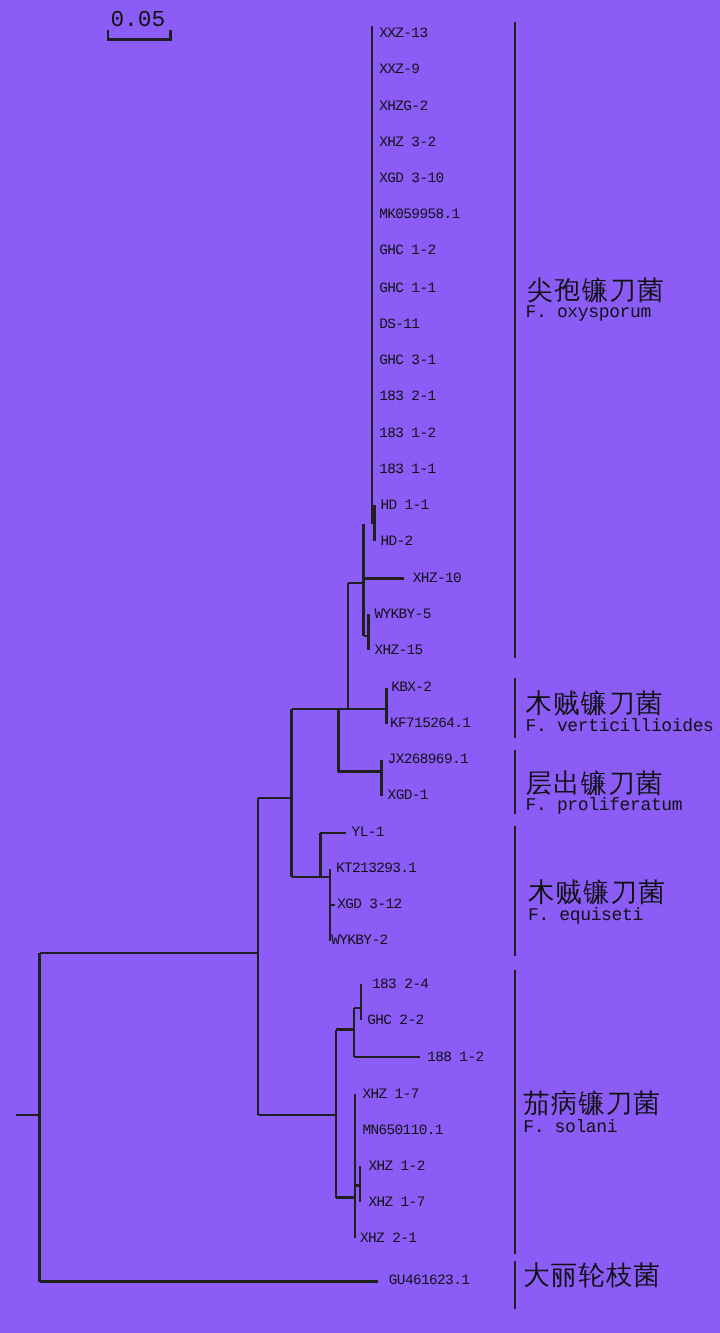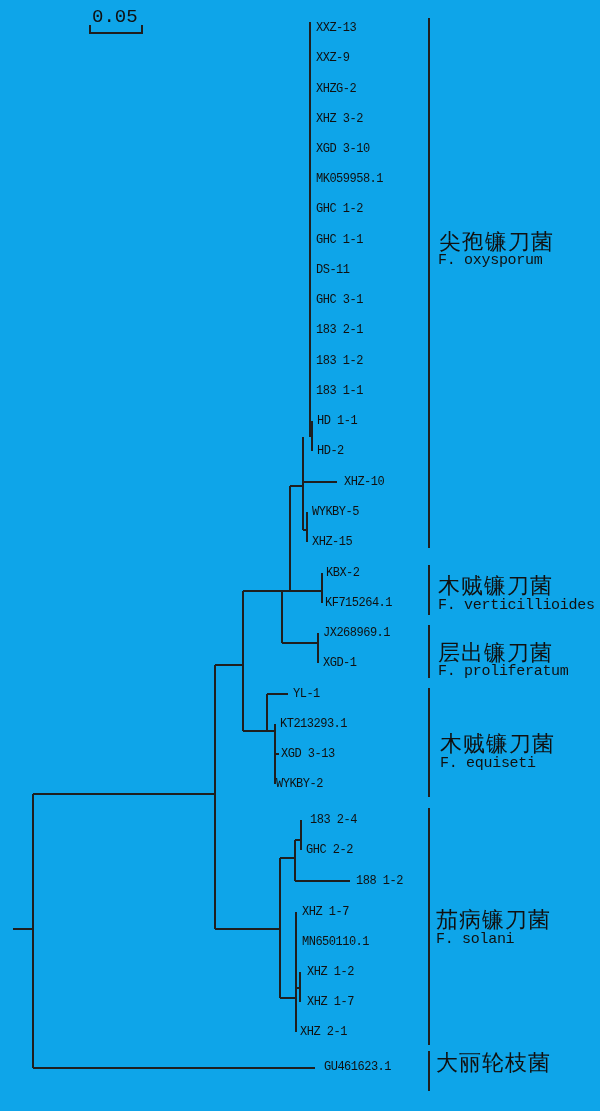--- a/index.html
+++ b/index.html
@@ -1,17 +1,17 @@
 <!DOCTYPE html>
 <html><head>
 <meta charset="utf-8">
 <style>
   html,body{margin:0;padding:0;background:#fff;}
   .figure{
-    position:relative;width:600px;height:1111px;background:#0ea5e9;
+    position:relative;width:600px;height:1111px;background:#8b5cf6;
     font-family:"Liberation Mono","DejaVu Sans Mono",monospace;
     overflow:hidden;color:#111;
   }
   .tree-svg{position:absolute;left:0;top:0;}
   .leaf{
     position:absolute;transform:translateY(-50%);
     font-size:12px;letter-spacing:-0.5px;white-space:pre;color:#101010;
   }
   .cn{
     position:absolute;
@@ -113,21 +113,21 @@
   <span class="leaf" style="left:312px;top:542px">XHZ-15</span>
 
   <span class="leaf" style="left:326px;top:573px">KBX-2</span>
   <span class="leaf" style="left:325px;top:603px">KF715264.1</span>
 
   <span class="leaf" style="left:323px;top:633px">JX268969.1</span>
   <span class="leaf" style="left:323px;top:663px">XGD-1</span>
 
   <span class="leaf" style="left:293px;top:694px">YL-1</span>
   <span class="leaf" style="left:280px;top:724px">KT213293.1</span>
-  <span class="leaf" style="left:281px;top:754px">XGD 3-13</span>
+  <span class="leaf" style="left:281px;top:754px">XGD 3-12</span>
   <span class="leaf" style="left:276px;top:784px">WYKBY-2</span>
 
   <span class="leaf" style="left:310px;top:820px">183 2-4</span>
   <span class="leaf" style="left:306px;top:850px">GHC 2-2</span>
   <span class="leaf" style="left:356px;top:881px">188 1-2</span>
   <span class="leaf" style="left:302px;top:912px">XHZ 1-7</span>
   <span class="leaf" style="left:302px;top:942px">MN650110.1</span>
   <span class="leaf" style="left:307px;top:972px">XHZ 1-2</span>
   <span class="leaf" style="left:307px;top:1002px">XHZ 1-7</span>
   <span class="leaf" style="left:300px;top:1032px">XHZ 2-1</span>

